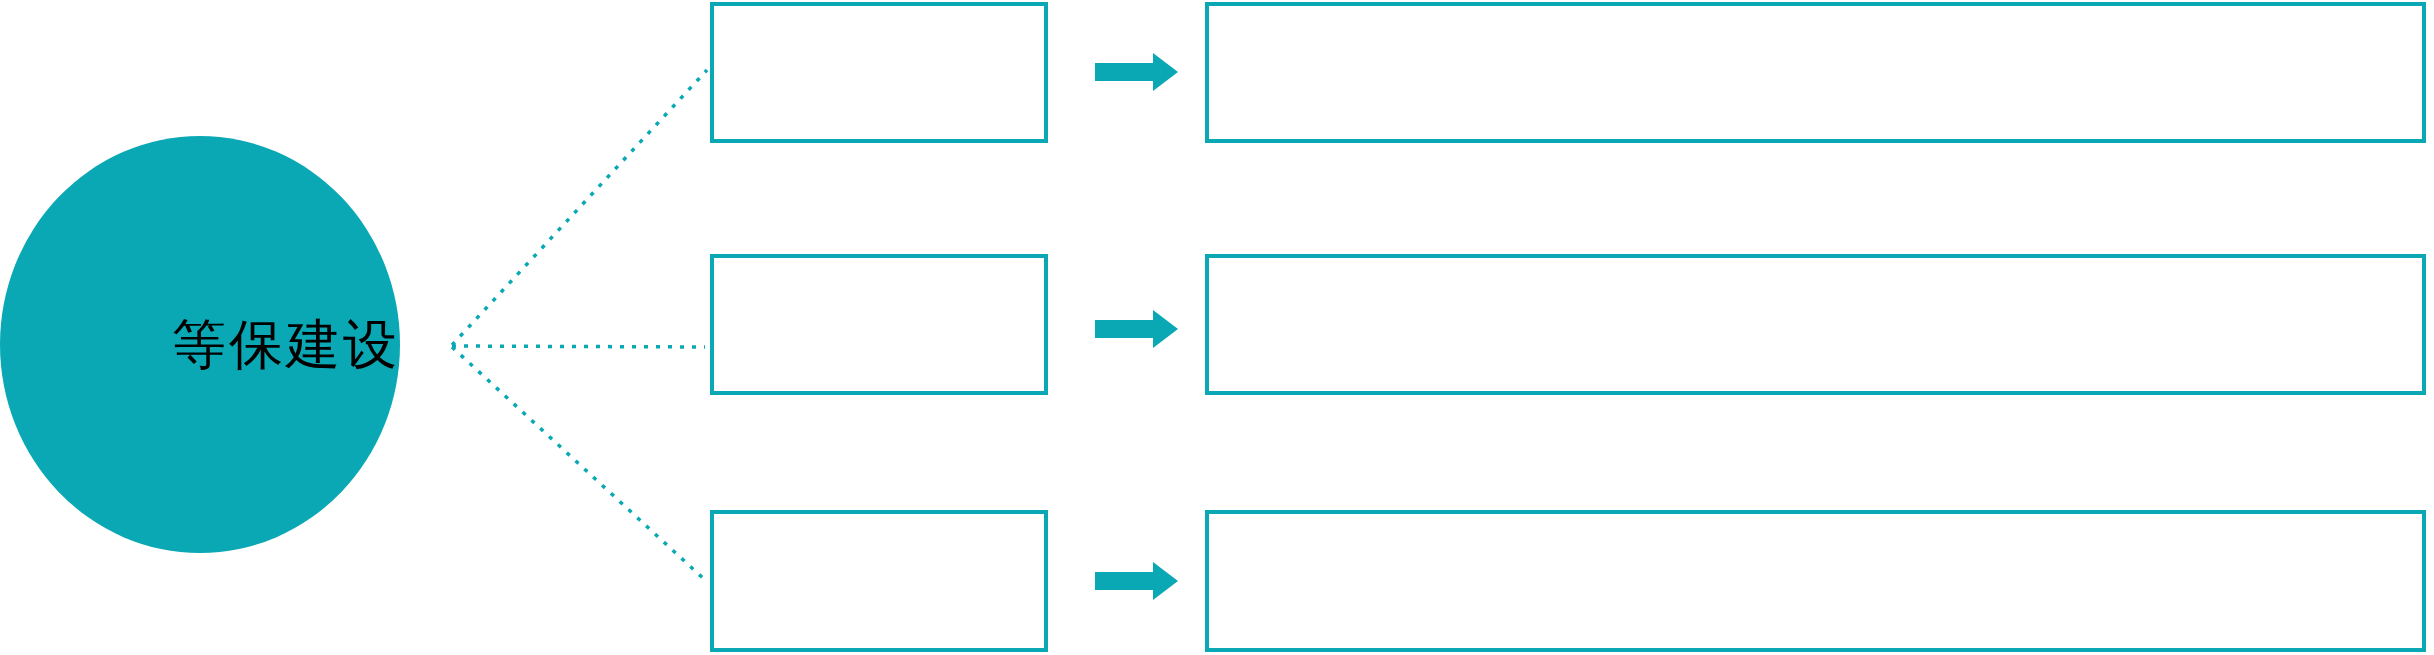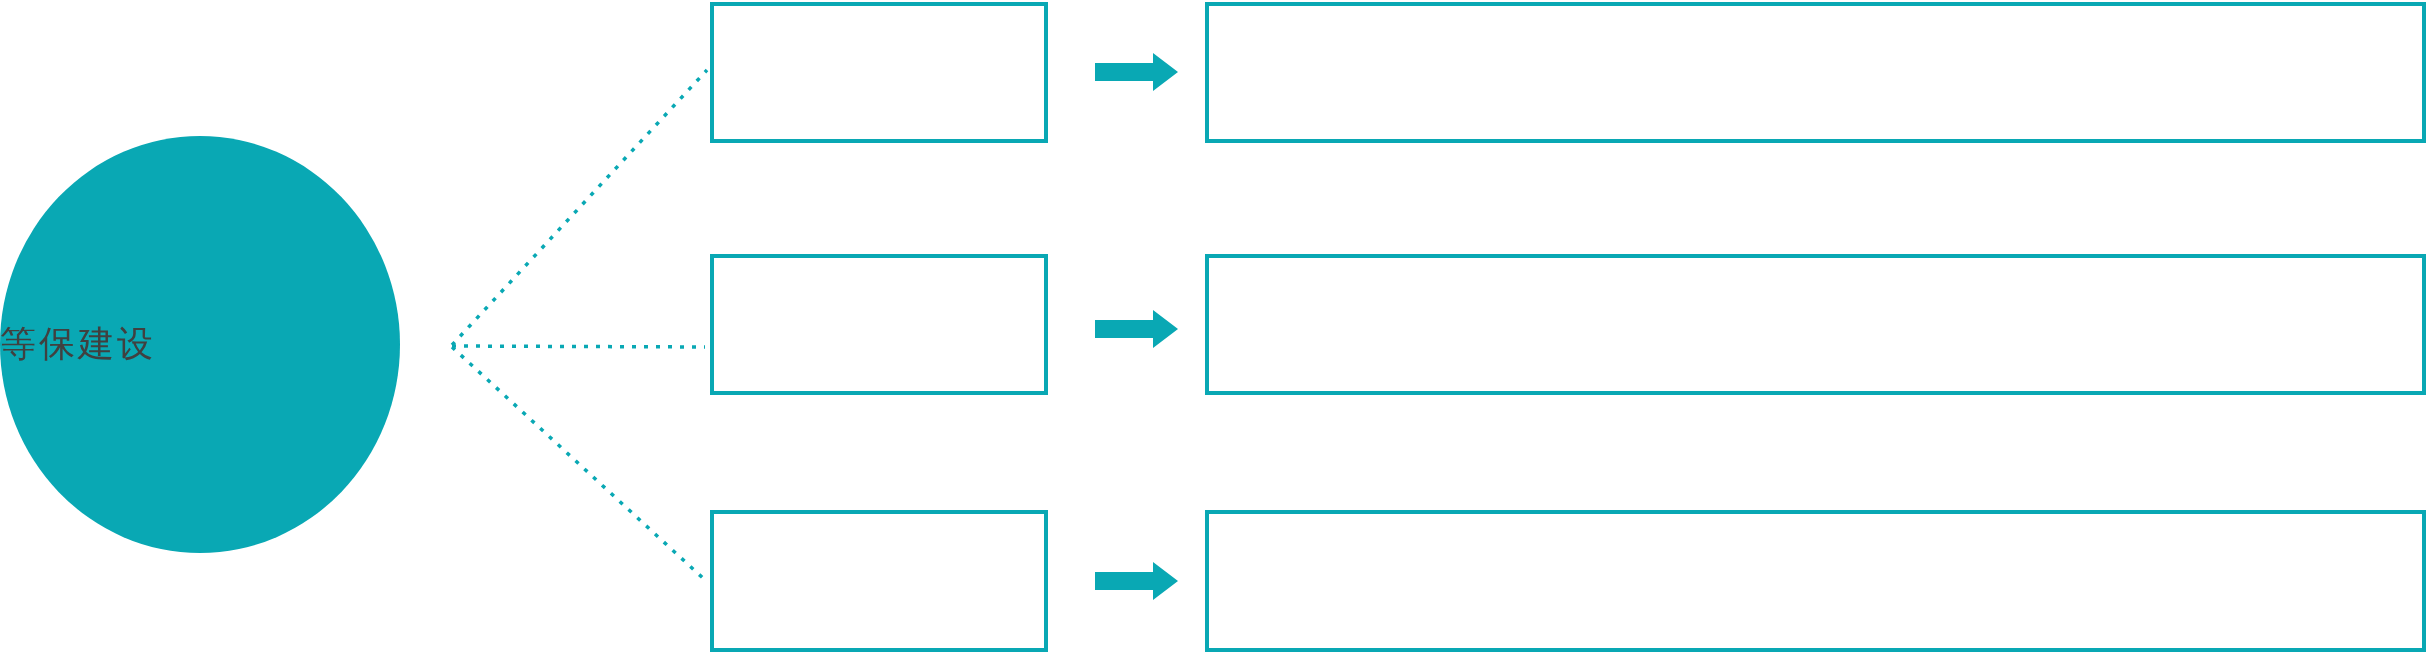--- a/index.html
+++ b/index.html
@@ -19,24 +19,24 @@
   .root-node {
     position: absolute;
     left: 0px;
     top: 136px;
     width: 400px;
     height: 417px;
     background: #09a8b4;
     border-radius: 50%;
     display: flex;
     flex-direction: column;
-    align-items: flex-start;
+    align-items: flex-end;
     justify-content: center;
-    color: #404040;
-    font-size: 36px;
+    color: #000000;
+    font-size: 54px;
     font-weight: 300;
     line-height: 1.3;
     letter-spacing: 3px;
     text-align: center;
     user-select: none;
   }
   
   .connector-layer {
     position: absolute;
     left: 0;

